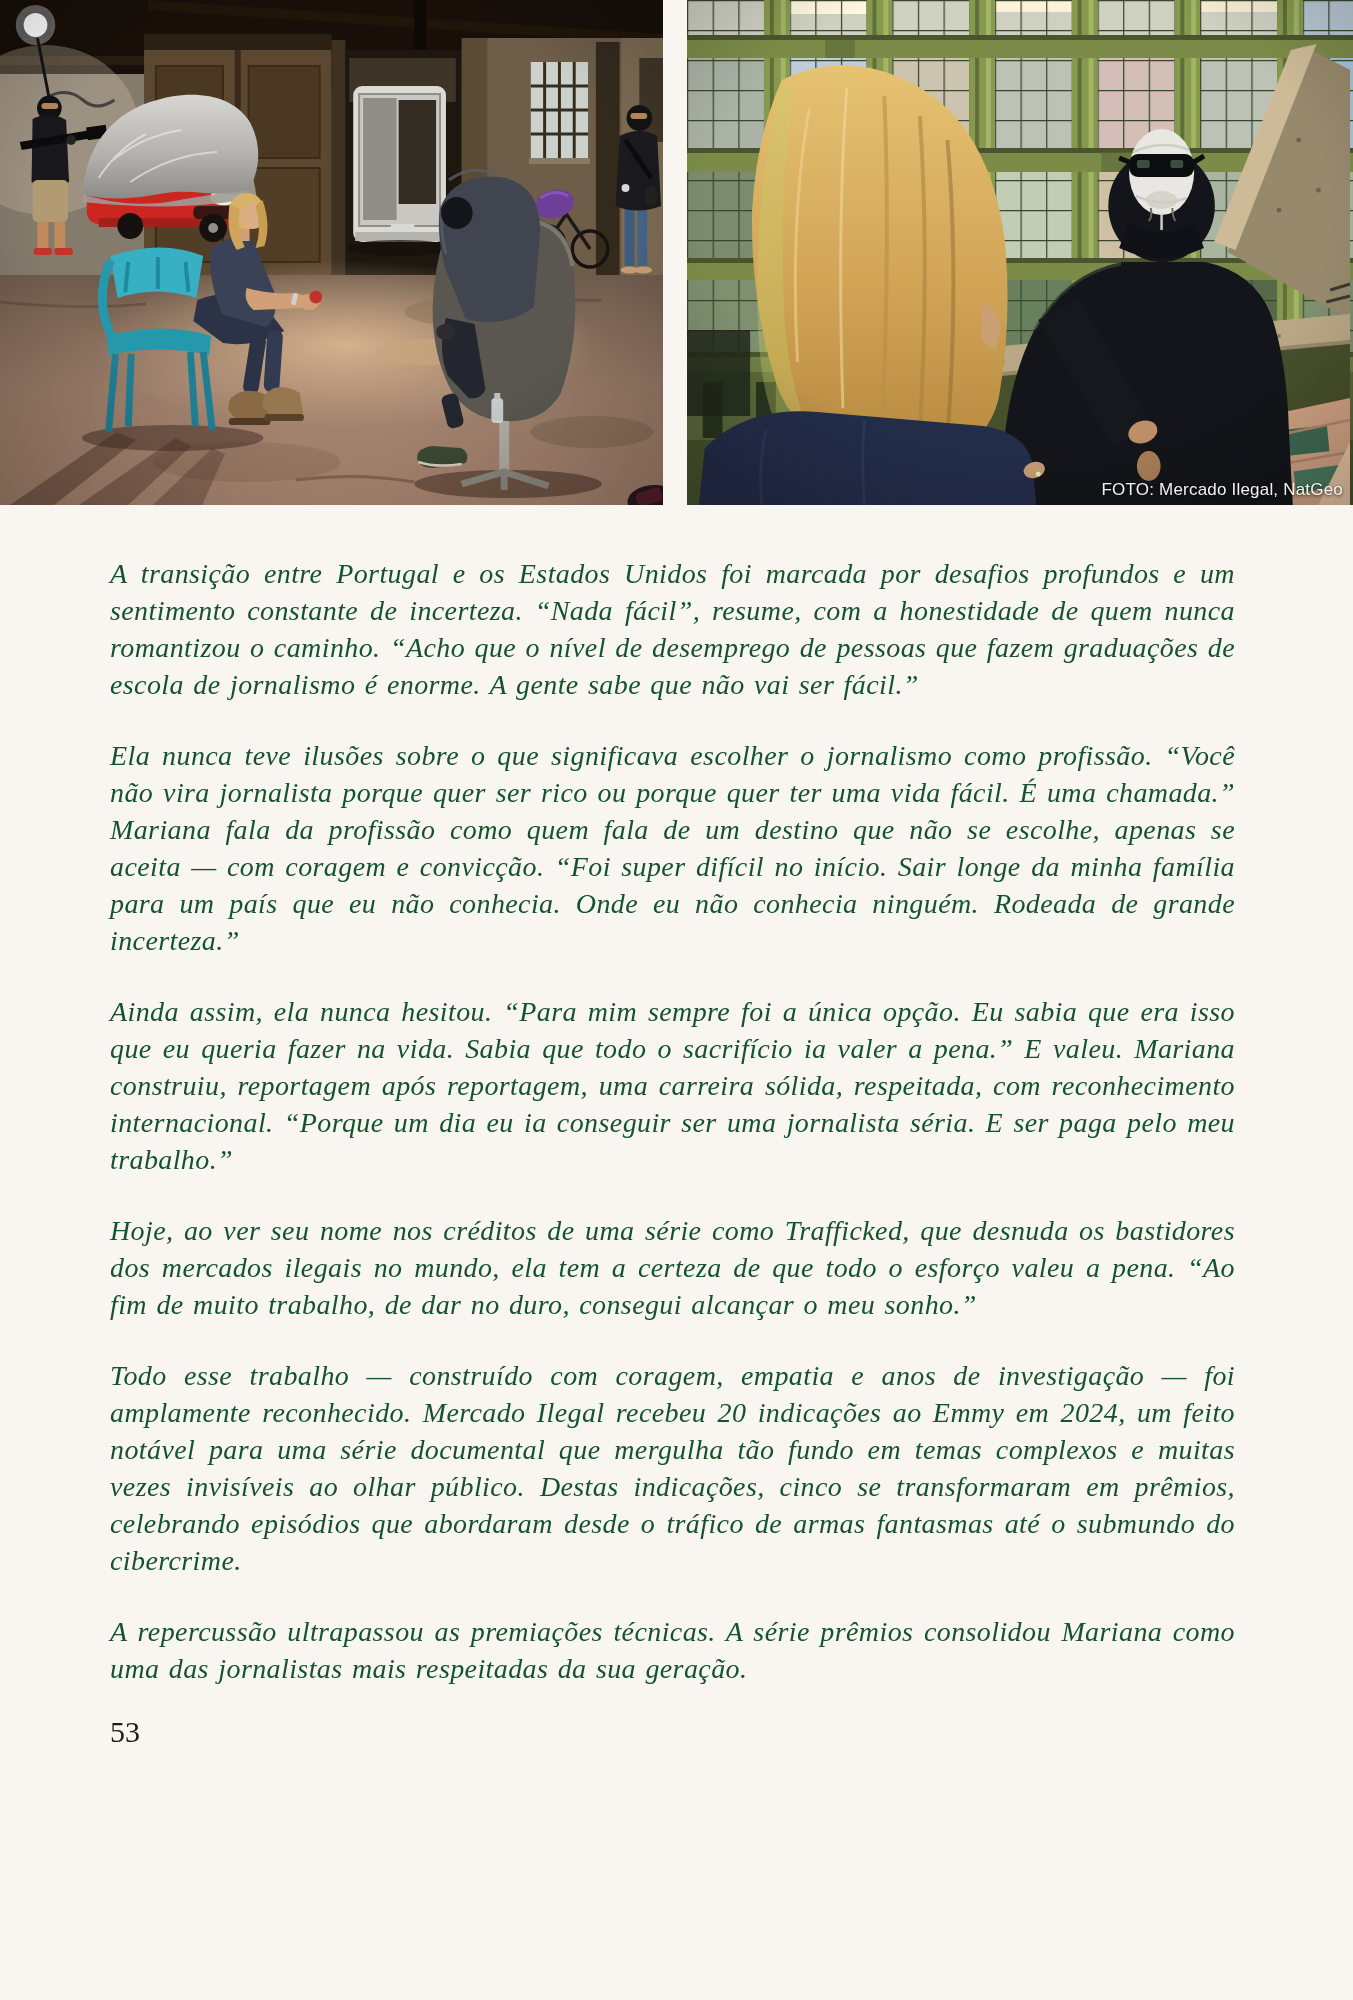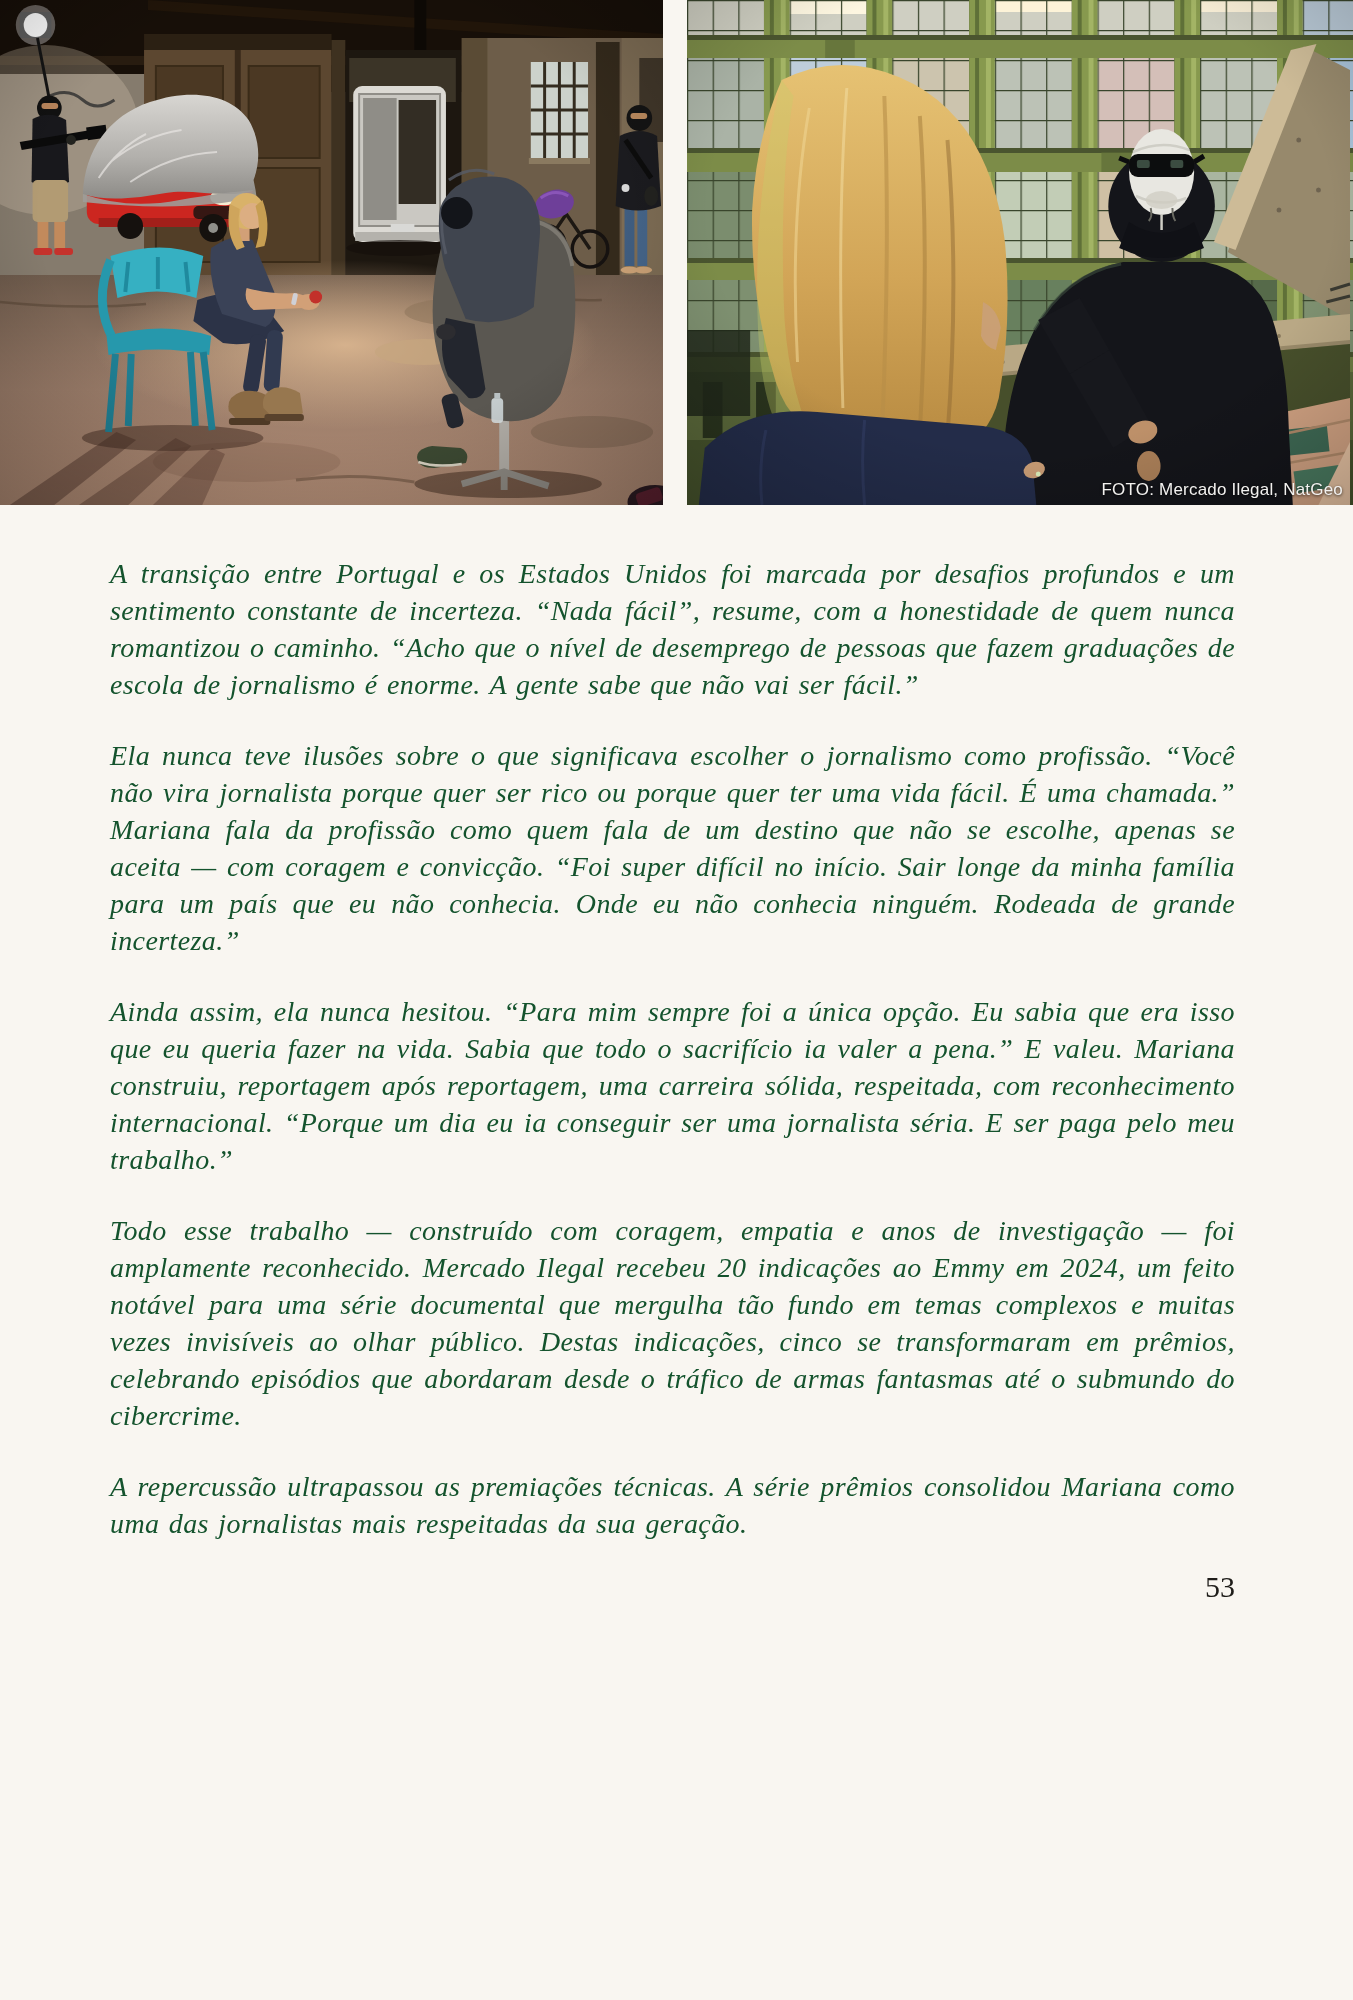--- a/index.html
+++ b/index.html
@@ -21,21 +21,20 @@
   }
   .article{padding:50px 118px 0 110px;}
   .article p{
     margin:0 0 34px 0;
     font-style:italic;
     font-size:28px;line-height:37px;
     letter-spacing:.4px;word-spacing:2px;
     color:#14532d;text-align:justify;
   }
   .page-number{
-    text-align:right;
     font-size:30px;color:#1f1d1a;margin-top:-6px;
     font-style:normal;
   }
 </style>
 </head>
 <body>
 
 <div class="page">
 
   <div class="photo-row">
@@ -383,18 +382,19 @@
         <rect width="675" height="505" fill="url(#rVig)"></rect>
       </svg>
       <figcaption class="photo-caption">FOTO: Mercado Ilegal, NatGeo</figcaption>
     </figure>
   </div>
 
   <main class="article">
     <p>A transição entre Portugal e os Estados Unidos foi marcada por desafios profundos e um sentimento constante de incerteza. “Nada fácil”, resume, com a honestidade de quem nunca romantizou o caminho. “Acho que o nível de desemprego de pessoas que fazem graduações de escola de jornalismo é enorme. A gente sabe que não vai ser fácil.”</p>
     <p>Ela nunca teve ilusões sobre o que significava escolher o jornalismo como profissão. “Você não vira jornalista porque quer ser rico ou porque quer ter uma vida fácil. É uma chamada.” Mariana fala da profissão como quem fala de um destino que não se escolhe, apenas se aceita — com coragem e convicção. “Foi super difícil no início. Sair longe da minha família para um país que eu não conhecia. Onde eu não conhecia ninguém. Rodeada de grande incerteza.”</p>
     <p>Ainda assim, ela nunca hesitou. “Para mim sempre foi a única opção. Eu sabia que era isso que eu queria fazer na vida. Sabia que todo o sacrifício ia valer a pena.” E valeu. Mariana construiu, reportagem após reportagem, uma carreira sólida, respeitada, com reconhecimento internacional. “Porque um dia eu ia conseguir ser uma jornalista séria. E ser paga pelo meu trabalho.”</p>
+    <p>Hoje, ao ver seu nome nos créditos de uma série como Trafficked, que desnuda os bastidores dos mercados ilegais no mundo, ela tem a certeza de que todo o esforço valeu a pena. “Ao fim de muito trabalho, de dar no duro, consegui alcançar o meu sonho.”</p>
     <p>Todo esse trabalho — construído com coragem, empatia e anos de investigação — foi amplamente reconhecido. Mercado Ilegal recebeu 20 indicações ao Emmy em 2024, um feito notável para uma série documental que mergulha tão fundo em temas complexos e muitas vezes invisíveis ao olhar público. Destas indicações, cinco se transformaram em prêmios, celebrando episódios que abordaram desde o tráfico de armas fantasmas até o submundo do cibercrime.</p>
     <p>A repercussão ultrapassou as premiações técnicas. A série prêmios consolidou Mariana como uma das jornalistas mais respeitadas da sua geração.</p>
     <div class="page-number">53</div>
   </main>
 
 </div>
 
 </body></html>

